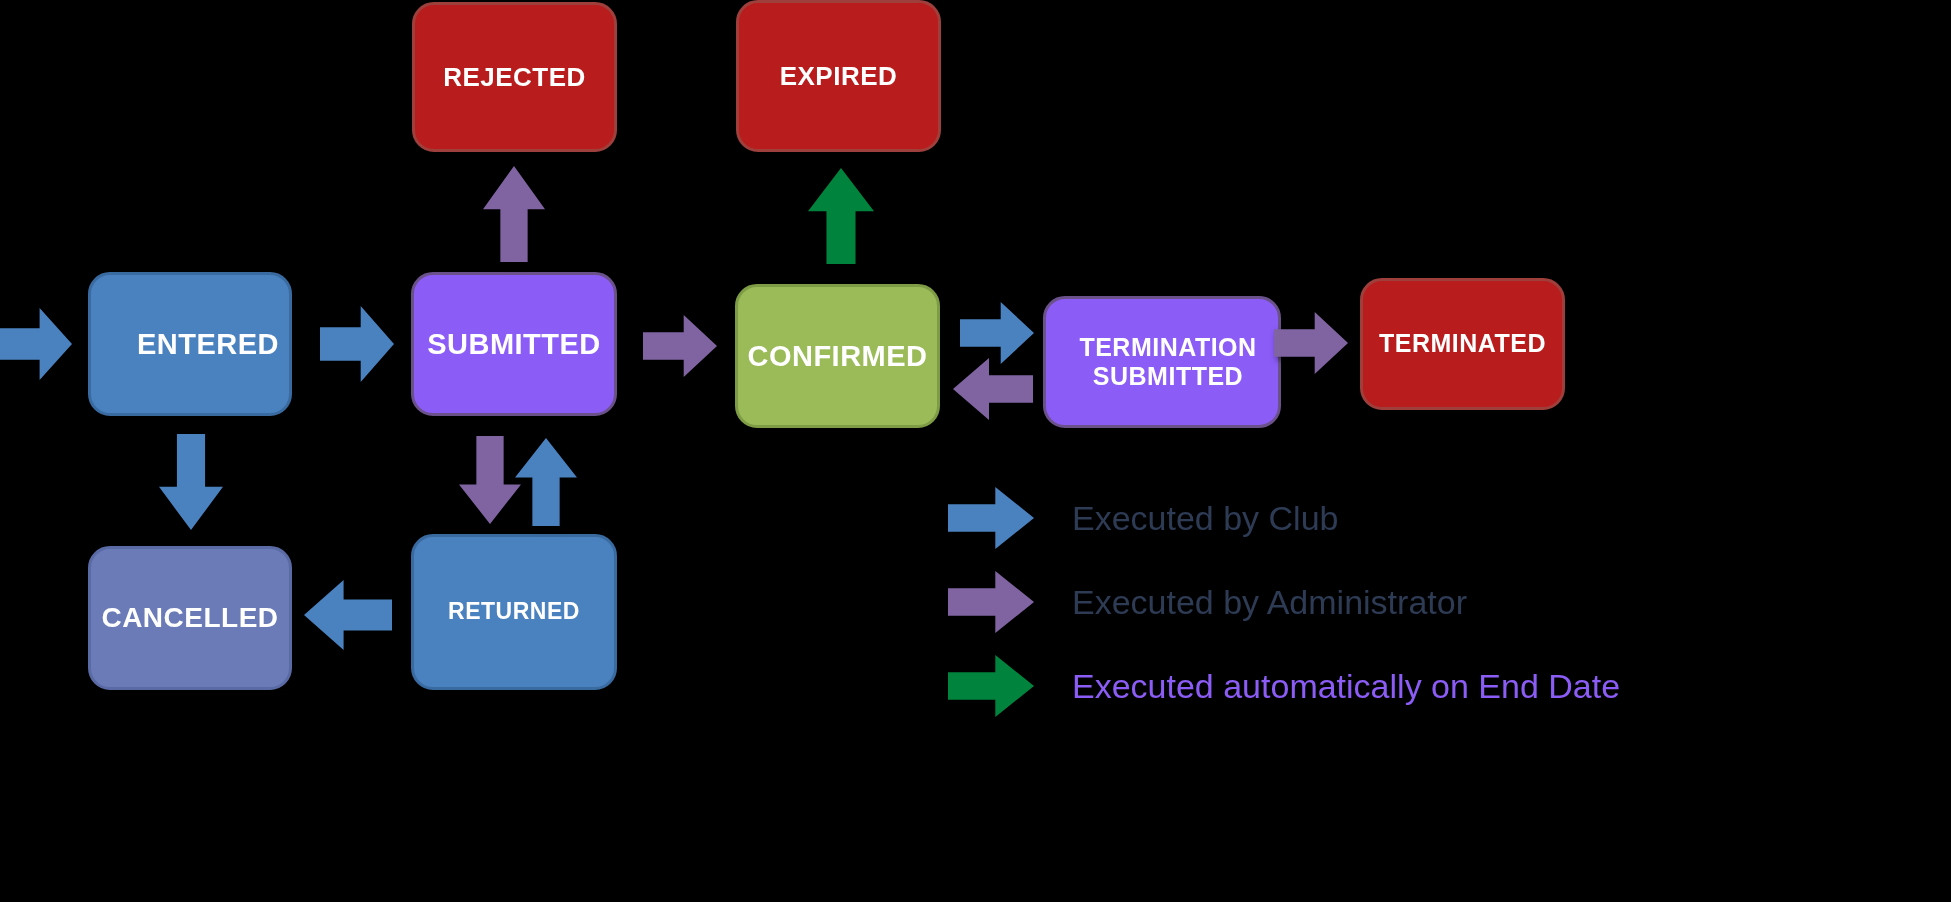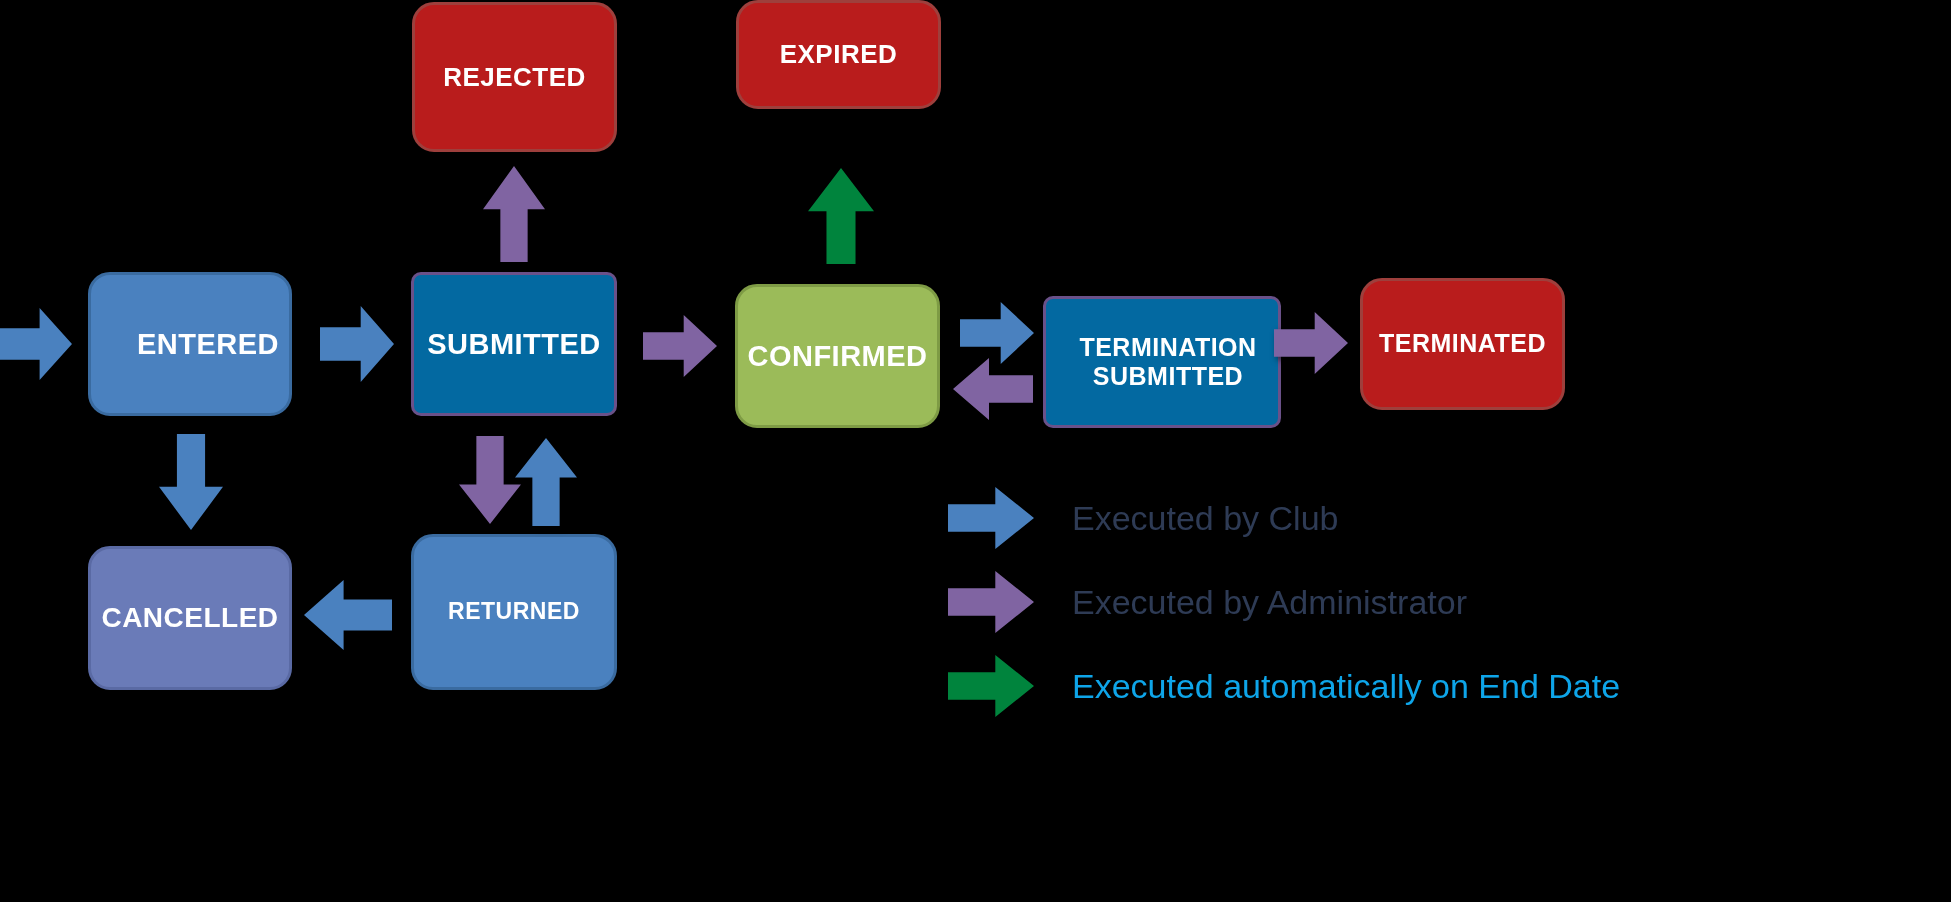--- a/index.html
+++ b/index.html
@@ -32,21 +32,21 @@
     line-height: 1.18;
     border-style: solid;
     border-width: 3px;
     box-shadow: 4px 5px 6px rgba(0,0,0,0.55);
     user-select: none;
   }
   .node .label { display: block; padding: 0 10px; }
 
   
   .c-blue    { background:#4A81BF; border-color:#3A6BA0; }
-  .c-purple  { background:#0369a1; border-color:#6A5189;border-radius:10px; }
+  .c-purple  { background:#8b5cf6; border-color:#6A5189; }
   .c-red     { background:#b91c1c; border-color:#9E3F3C; }
   .c-green   { background:#9BBB59; border-color:#7E9B45;margin-top:12px; }
   .c-indigo  { background:#6A7BB8; border-color:#5A6AA4; }
 
   
   .arrow {
     position: absolute;
     filter: drop-shadow(3px 3px 3px rgba(0,0,0,0.6));
   }
   .arrow .shaft { width: 100%; height: 100%; }
@@ -92,21 +92,21 @@
       </div>
       <div class="node c-purple" style="left: 1043px; top: 296px; width: 238px; height: 132px; font-size: 25px; padding-left: 12px;">
         <span class="label">TERMINATION SUBMITTED</span>
       </div>
       <div class="node c-red" style="left: 1360px; top: 278px; width: 205px; height: 132px; font-size: 25px;">
         <span class="label">TERMINATED</span>
       </div>
       <div class="node c-red" style="left: 412px; top: 2px; width: 205px; height: 150px; font-size: 26px;">
         <span class="label">REJECTED</span>
       </div>
-      <div class="node c-red" style="left: 736px; top: 0px; width: 205px; height: 109px; font-size: 26px;">
+      <div class="node c-red" style="left: 736px; top: 0px; width: 205px; height: 152px; font-size: 26px;">
         <span class="label">EXPIRED</span>
       </div>
       <div class="node c-indigo" style="left: 88px; top: 546px; width: 204px; height: 144px; font-size: 28px;">
         <span class="label">CANCELLED</span>
       </div>
       <div class="node c-blue" style="left: 411px; top: 534px; width: 206px; height: 156px; font-size: 23px;">
         <span class="label">RETURNED</span>
       </div>
     </div>
   <div id="arrows-layer">
@@ -157,16 +157,16 @@
       <div class="legend-row" style="left: 0px; top: 84px;">
         <div class="legend-arrow">
           <div class="shaft" style="background: rgb(128, 100, 162);"></div>
         </div>
         <div class="legend-text" style="color: rgb(46, 59, 85);">Executed by Administrator</div>
       </div>
       <div class="legend-row" style="left: 0px; top: 168px;">
         <div class="legend-arrow">
           <div class="shaft" style="background: rgb(0, 132, 61);"></div>
         </div>
-        <div class="legend-text" style="color: #0ea5e9;">Executed automatically on End Date</div>
+        <div class="legend-text" style="color: #8b5cf6;">Executed automatically on End Date</div>
       </div>
     </div>
 </div>
 
 </body></html>

